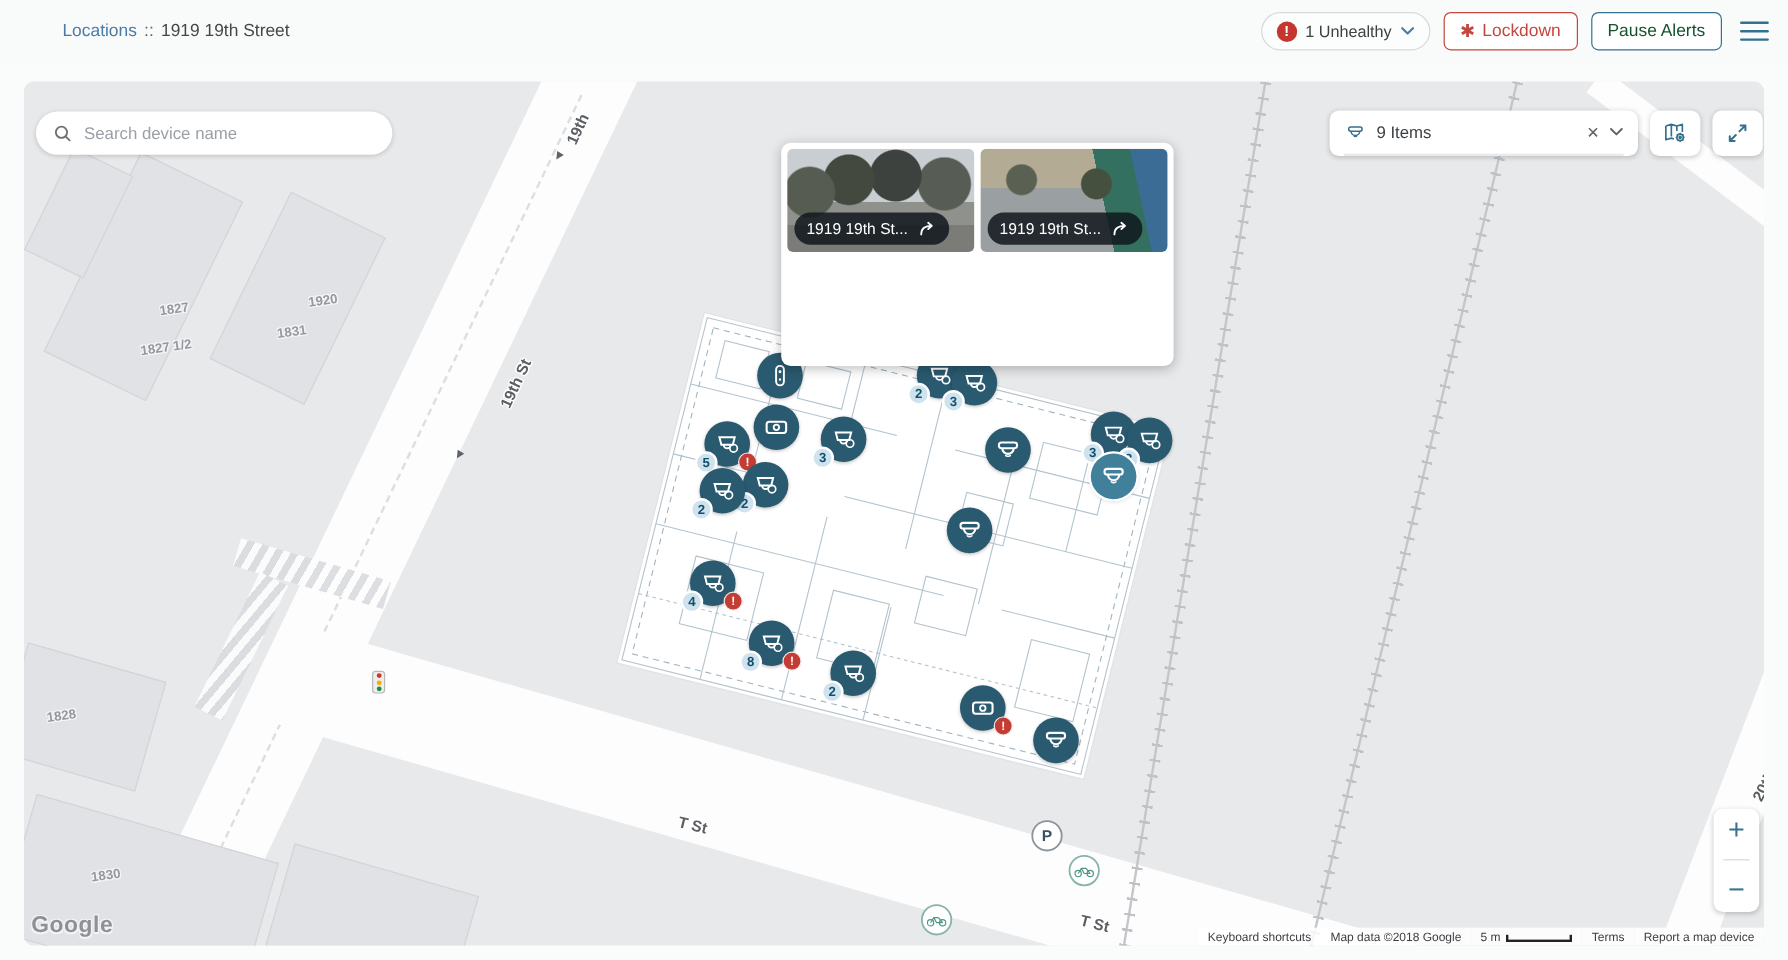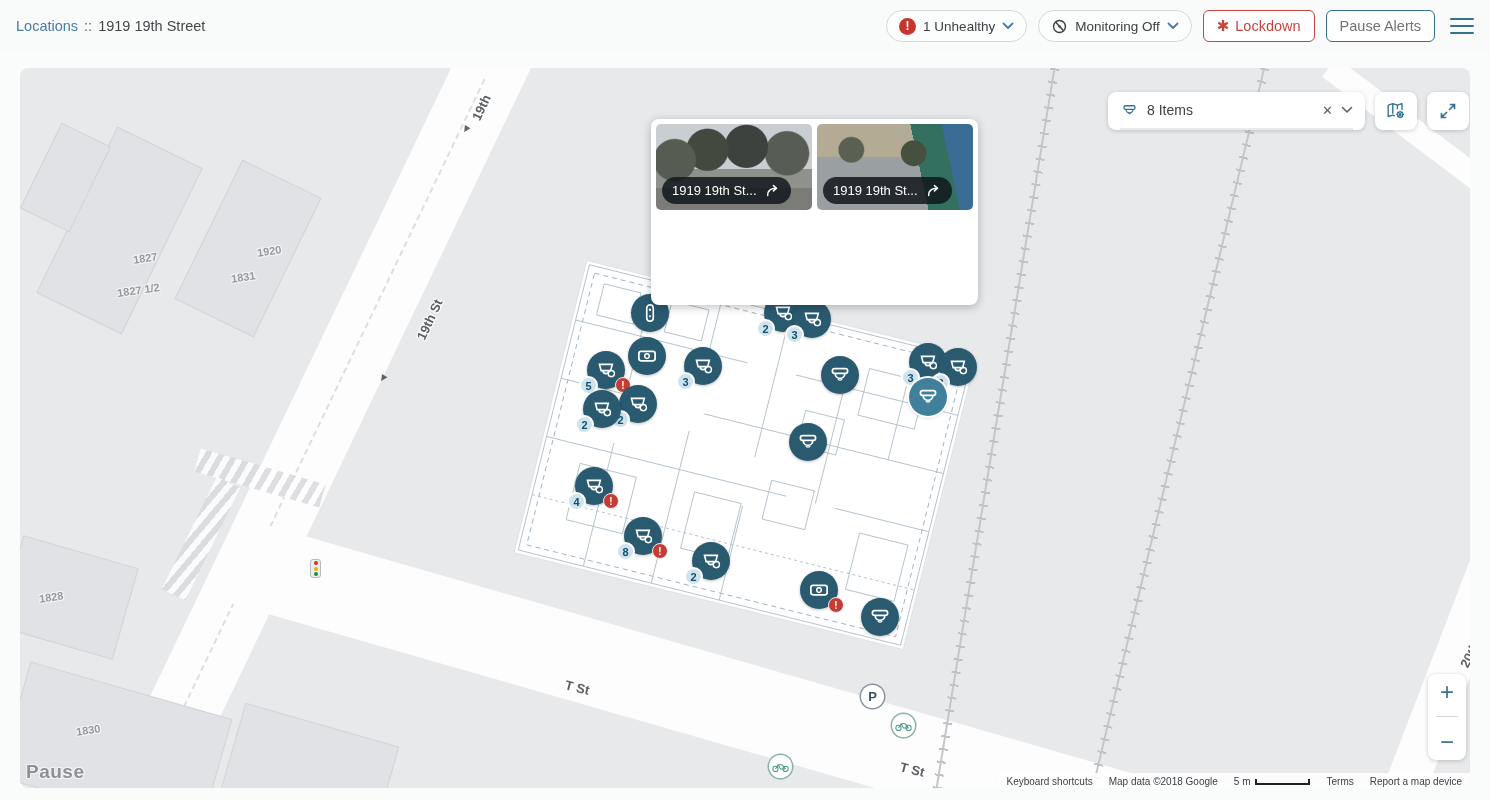--- a/index.html
+++ b/index.html
@@ -2,34 +2,34 @@
 <html><head>
 <meta charset="utf-8">
 <style>
   * { margin:0; padding:0; box-sizing:border-box; }
   html,body { width:1490px; height:800px; overflow:hidden; background:#fafbfb;
     font-family:"Liberation Sans", sans-serif; }
 
   
   .topbar { height:52px; display:flex; align-items:center; justify-content:space-between;
     padding:0 16px 0 16px; background:#f9fafa; }
-  .crumbs { font-size:14.5px; color:#5f6368; display:flex; gap:6px; align-items:center;}
+  .crumbs { font-size:14.5px; color:#5f6368; display:flex; gap:6px; align-items:center;margin-left:36px;}
   .crumbs .link { color:#4a7ba6; cursor:pointer; }
   .crumbs .cur { color:#44474a; }
   .top-right { display:flex; align-items:center; gap:11px; }
   .pill { display:flex; align-items:center; gap:7px; border:1px solid #d6d9dc; border-radius:17px;
     background:#fcfdfd; height:32px; padding:0 12px; font-size:13.5px; color:#3c4043; cursor:pointer;}
   .pill .chev { color:#4a7ba6; display:flex; }
   .dot-alert { width:17px; height:17px; border-radius:50%; background:#c5372e; color:#fff;
     font-size:12px; font-weight:bold; display:flex; align-items:center; justify-content:center;}
   .btn { display:flex; align-items:center; gap:6px; height:32px; padding:0 13px; border-radius:6px;
     background:#fff; font-size:14.5px; cursor:pointer; }
   .btn.lockdown { border:1.5px solid #c5463d; color:#c5463d; }
   .btn.lockdown .ast { font-size:15px; }
-  .btn.pause { border:1.5px solid #33718f; color:#737373; }
+  .btn.pause { border:1.5px solid #33718f; color:#14532d; }
   .burger { width:24px; display:flex; flex-direction:column; gap:4.5px; cursor:pointer; margin-left:4px;}
   .burger i { display:block; height:2.5px; border-radius:2px; background:#33718f; }
 
   
   .map { position:absolute; left:20px; top:68px; width:1450px; height:720px; background:#e7e9eb;
     border-radius:8px; overflow:hidden; }
   .rot { position:absolute; }
 
   .road { background:#fdfdfd; }
   .road .lane { position:absolute; left:4%; right:4%; top:50%; border-top:2px dashed #dcdee0; }
@@ -137,35 +137,20 @@
 <div class="topbar">
   <div class="crumbs">
     <span class="link">Locations</span>
     <span>::</span>
     <span class="cur">1919 19th Street</span>
   </div>
   <div class="top-right">
     <div class="pill">
       <span class="dot-alert">!</span>
       <span>1 Unhealthy</span>
-      <span class="chev">
-        <svg width="12" height="8" viewBox="0 0 12 8" fill="none" stroke="currentColor" stroke-width="1.8" stroke-linecap="round" stroke-linejoin="round">
-            <path d="M1.5 1.5 L6 6 L10.5 1.5"></path>
-          </svg>
-      </span>
-    </div>
-    <div class="pill">
-      <span style="display:flex;">
-        <svg width="17" height="17" viewBox="0 0 20 20" fill="none" stroke="#3c4043" stroke-width="1.7">
-            <circle cx="10" cy="10" r="7"></circle>
-            <path d="M5.2 4.4 L15 15.2"></path>
-            <circle cx="10" cy="10" r="1.4" fill="#3c4043" stroke="none"></circle>
-          </svg>
-      </span>
-      <span>Monitoring Off</span>
       <span class="chev">
         <svg width="12" height="8" viewBox="0 0 12 8" fill="none" stroke="currentColor" stroke-width="1.8" stroke-linecap="round" stroke-linejoin="round">
             <path d="M1.5 1.5 L6 6 L10.5 1.5"></path>
           </svg>
       </span>
     </div>
     <div class="btn lockdown">
       <span class="ast">✱</span>
       <span>Lockdown</span>
     </div>
@@ -444,32 +429,41 @@
       </svg>
   </div>
   <div class="poi-circle bike" style="left:749px; top:687px;">
     <svg width="17" height="12" viewBox="0 0 22 14" fill="none" stroke="#4d9688" stroke-width="1.3">
         <circle cx="4.5" cy="9.5" r="3.4"></circle>
         <circle cx="17.5" cy="9.5" r="3.4"></circle>
         <path d="M4.5 9.5 L8 4 H13 M8 4 l3 5.5 h6.5 M13 4 l4.5 5.5"></path>
       </svg>
   </div>
 
+  <div class="search">
+    <span style="display:flex;">
+      <svg width="17" height="17" viewBox="0 0 20 20" fill="none" stroke="#6b7075" stroke-width="1.8">
+          <circle cx="8.5" cy="8.5" r="5.5"></circle>
+          <path d="M12.8 12.8 L17 17"></path>
+        </svg>
+    </span>
+    <input type="text" placeholder="Search device name" style="">
+  </div>
 
 
   <div class="dd" style="left:1088px; width:257px;">
     <div class="inner">
       <span style="display:flex;">
         <svg width="19" height="19" viewBox="0 0 24 24" fill="none" stroke="#33718f" stroke-width="1.6">
             <rect x="5" y="6" width="14" height="4.5" rx="2"></rect>
             <path d="M7.5 10.5 a4.5 4.5 0 0 0 9 0"></path>
             <path d="M10.3 15.5 a1.8 1 0 0 0 3.4 0" stroke-width="1.2"></path>
           </svg>
       </span>
-      <span class="lbl">8 Items</span>
+      <span class="lbl">9 Items</span>
       <span class="gr" style="font-size:13px;">✕</span>
       <span class="gr">
         <svg width="12" height="8" viewBox="0 0 12 8" fill="none" stroke="currentColor" stroke-width="1.6" stroke-linecap="round" stroke-linejoin="round">
             <path d="M1.5 1.5 L6 6 L10.5 1.5"></path>
           </svg>
       </span>
     </div>
   </div>
 
   <div class="sqbtn" style="left:1355px;">
@@ -512,21 +506,21 @@
       </div>
     </div>
   </div>
 
   <div class="zoomctl">
     <div class="zbtn">+</div>
     <div class="zdiv"></div>
     <div class="zbtn">−</div>
   </div>
 
-  <div class="glogo">Pause</div>
+  <div class="glogo">Google</div>
   <div class="attrib">
     <span class="seg">Keyboard shortcuts</span>
     <span class="seg">Map data ©2018 Google</span>
     <span class="seg">
       <span>5 m</span>
       <span class="scalebar"></span>
     </span>
     <span class="seg">Terms</span>
     <span class="seg">Report a map device</span>
   </div>

